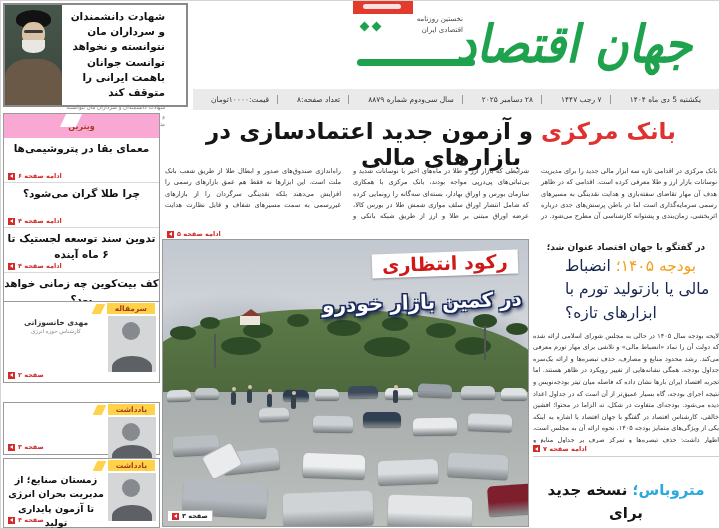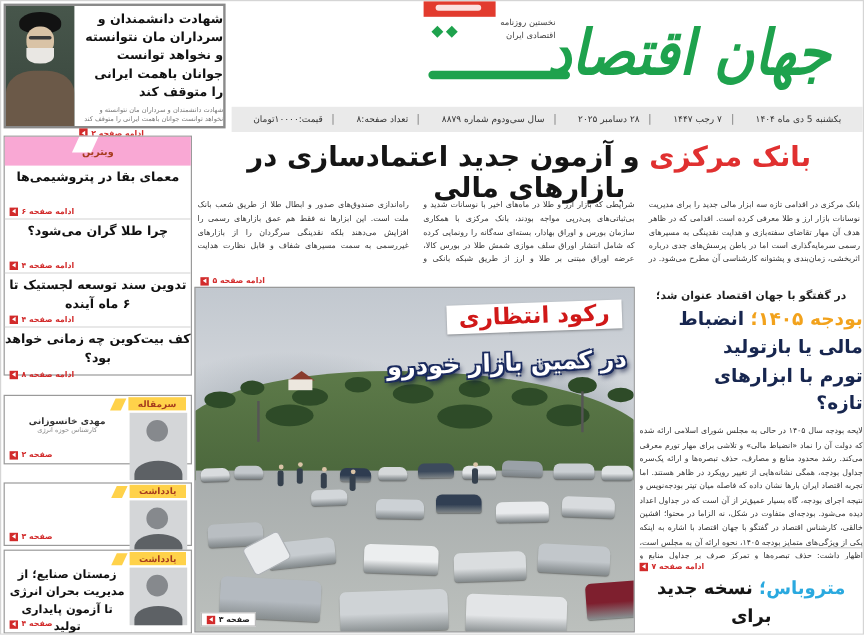--- a/index.html
+++ b/index.html
@@ -19,21 +19,21 @@
   .top-tag::after { content:""; position:absolute; left:10px; top:3px; width:38px; height:5px;
                     background:#fff; border-radius:3px; opacity:.85; }
   .diamond { position:absolute; width:7px; height:7px; background:#1ea24d; transform:rotate(45deg); top:22px; }
   .d1 { left:360px; } .d2 { left:372px; }
   .tagline { position:absolute; top:13px; left:392px; width:70px; font-size:7px; color:#444;
              text-align:right; line-height:1.6; }
 
   
   .leader-box { position:absolute; top:2px; left:2px; width:185px; height:104px;
                 border:2px solid #8a8a8a; background:#fff; display:flex; }
-  .leader-texts { flex:1; padding:4px 0 2px 4px; position:relative; }
+  .leader-texts { flex:1; padding:4px 21px 2px 4px; position:relative; }
   .leader-headline { font-size:10.5px; font-weight:bold; color:#111; line-height:1.45; text-align:right; }
   .leader-sub { font-size:5.5px; color:#777; line-height:1.5; margin-top:3px; text-align:right; }
   .leader-photo { width:57px; height:100%; position:relative; overflow:hidden;
                   background:linear-gradient(#47564b,#39463d); flex:none; }
   .lp-turban { position:absolute; top:5px; left:11px; width:35px; height:18px; background:#121212; border-radius:50% 50% 40% 40%; }
   .lp-face   { position:absolute; top:17px; left:17px; width:23px; height:24px; background:#d9c3a6; border-radius:46%; }
   .lp-glasses{ position:absolute; top:25px; left:19px; width:19px; height:3px; background:#3a3a3a; border-radius:2px; }
   .lp-beard  { position:absolute; top:35px; left:17px; width:23px; height:13px; background:#e9e7e3; border-radius:0 0 48% 48%; }
   .lp-robe   { position:absolute; bottom:0; left:0; width:100%; height:46px; background:#6b5948; border-radius:40% 40% 0 0; }
 
@@ -66,21 +66,21 @@
           justify-content:center; padding:12px 6px; }
   .ybar .ylabel { font-size:8px; font-weight:bold; color:#a63c1e; }
   .ybar::after { content:""; position:absolute; left:38%; top:0; width:16px; height:13px;
                  background:#fff; transform:skewX(-25deg); }
   .v-item { height:45px; border-bottom:1px solid #d9d9d9; padding-top:3px; position:relative; }
   .v-item:last-child { border-bottom:none; }
   .v-title { font-size:10.5px; font-weight:bold; color:#111; text-align:center; line-height:1.5; }
   .v-cont { position:absolute; left:4px; bottom:2px; }
 
   .abox { background:#fff; }
-  .abox-1 { top:328px; height:58px; }
+  .abox-1 { top:300px; height:82px; }
   .abox-2 { top:401px; height:53px; }
   .abox-3 { top:457px; height:70px; }
   .chip-row { height:12px; display:flex; align-items:center; padding:1px 4px 0 0; }
   .chip { background:#ffd24a; color:#a63c1e; font-size:7.5px; font-weight:bold; padding:1px 8px; position:relative; }
   .chip-notch { width:9px; height:10px; background:#ffd24a; transform:skewX(-25deg); margin-right:4px; }
   .ab-main { display:flex; padding:2px 3px 0 3px; }
   .ab-photo { width:48px; height:44px; background:#d4d6d8; position:relative; overflow:hidden; flex:none; margin-left:3px; }
   .abox-1 .ab-photo { height:56px; }
   .abox-3 .ab-photo { height:48px; }
   .sil-head { position:absolute; top:6px; left:14px; width:18px; height:18px; background:#86898d; border-radius:50%; }
@@ -121,21 +121,21 @@
   .ph-t2 { position:absolute; top:50px; right:6px; color:#fff; font-size:20px; font-weight:bold;
            transform:rotate(-2deg);
            text-shadow:1.5px 1.5px 0 #1a2a5e, -1.5px -1.5px 0 #1a2a5e, 1.5px -1.5px 0 #1a2a5e,
                        -1.5px 1.5px 0 #1a2a5e, 2px 3px 4px rgba(10,20,60,.9); }
   .ph-page { position:absolute; left:4px; bottom:4px; background:#fff; padding:1px 4px;
              border:1px solid #bbb; }
 
   
   .budget { position:absolute; top:241px; left:532px; width:186px; }
   .kicker { text-align:center; font-size:9px; font-weight:bold; color:#222; }
-  .b-headline { text-align:right; font-size:15.5px; font-weight:bold; color:#17264f;
+  .b-headline { text-align:left; font-size:15.5px; font-weight:normal; color:#17264f;
                 line-height:1.5; margin-top:3px;margin-left:32px; }
   .b-headline .accent { color:#f2a21c; }
   .b-body { margin-top:6px; font-size:6.5px; line-height:1.78; text-align:justify; color:#333;
             height:112px; overflow:hidden; }
   .b-cont { margin-top:2px; }
   .metro { position:absolute; top:455px; left:532px; width:186px; border-top:1px solid #cfcfcf; padding-top:6px; }
   .m-headline { text-align:center; font-size:15px; font-weight:bold; color:#151515; line-height:1.5;margin-top:16px; }
   .m-headline .accent { color:#2aa9df; }
 </style>
 </head>

